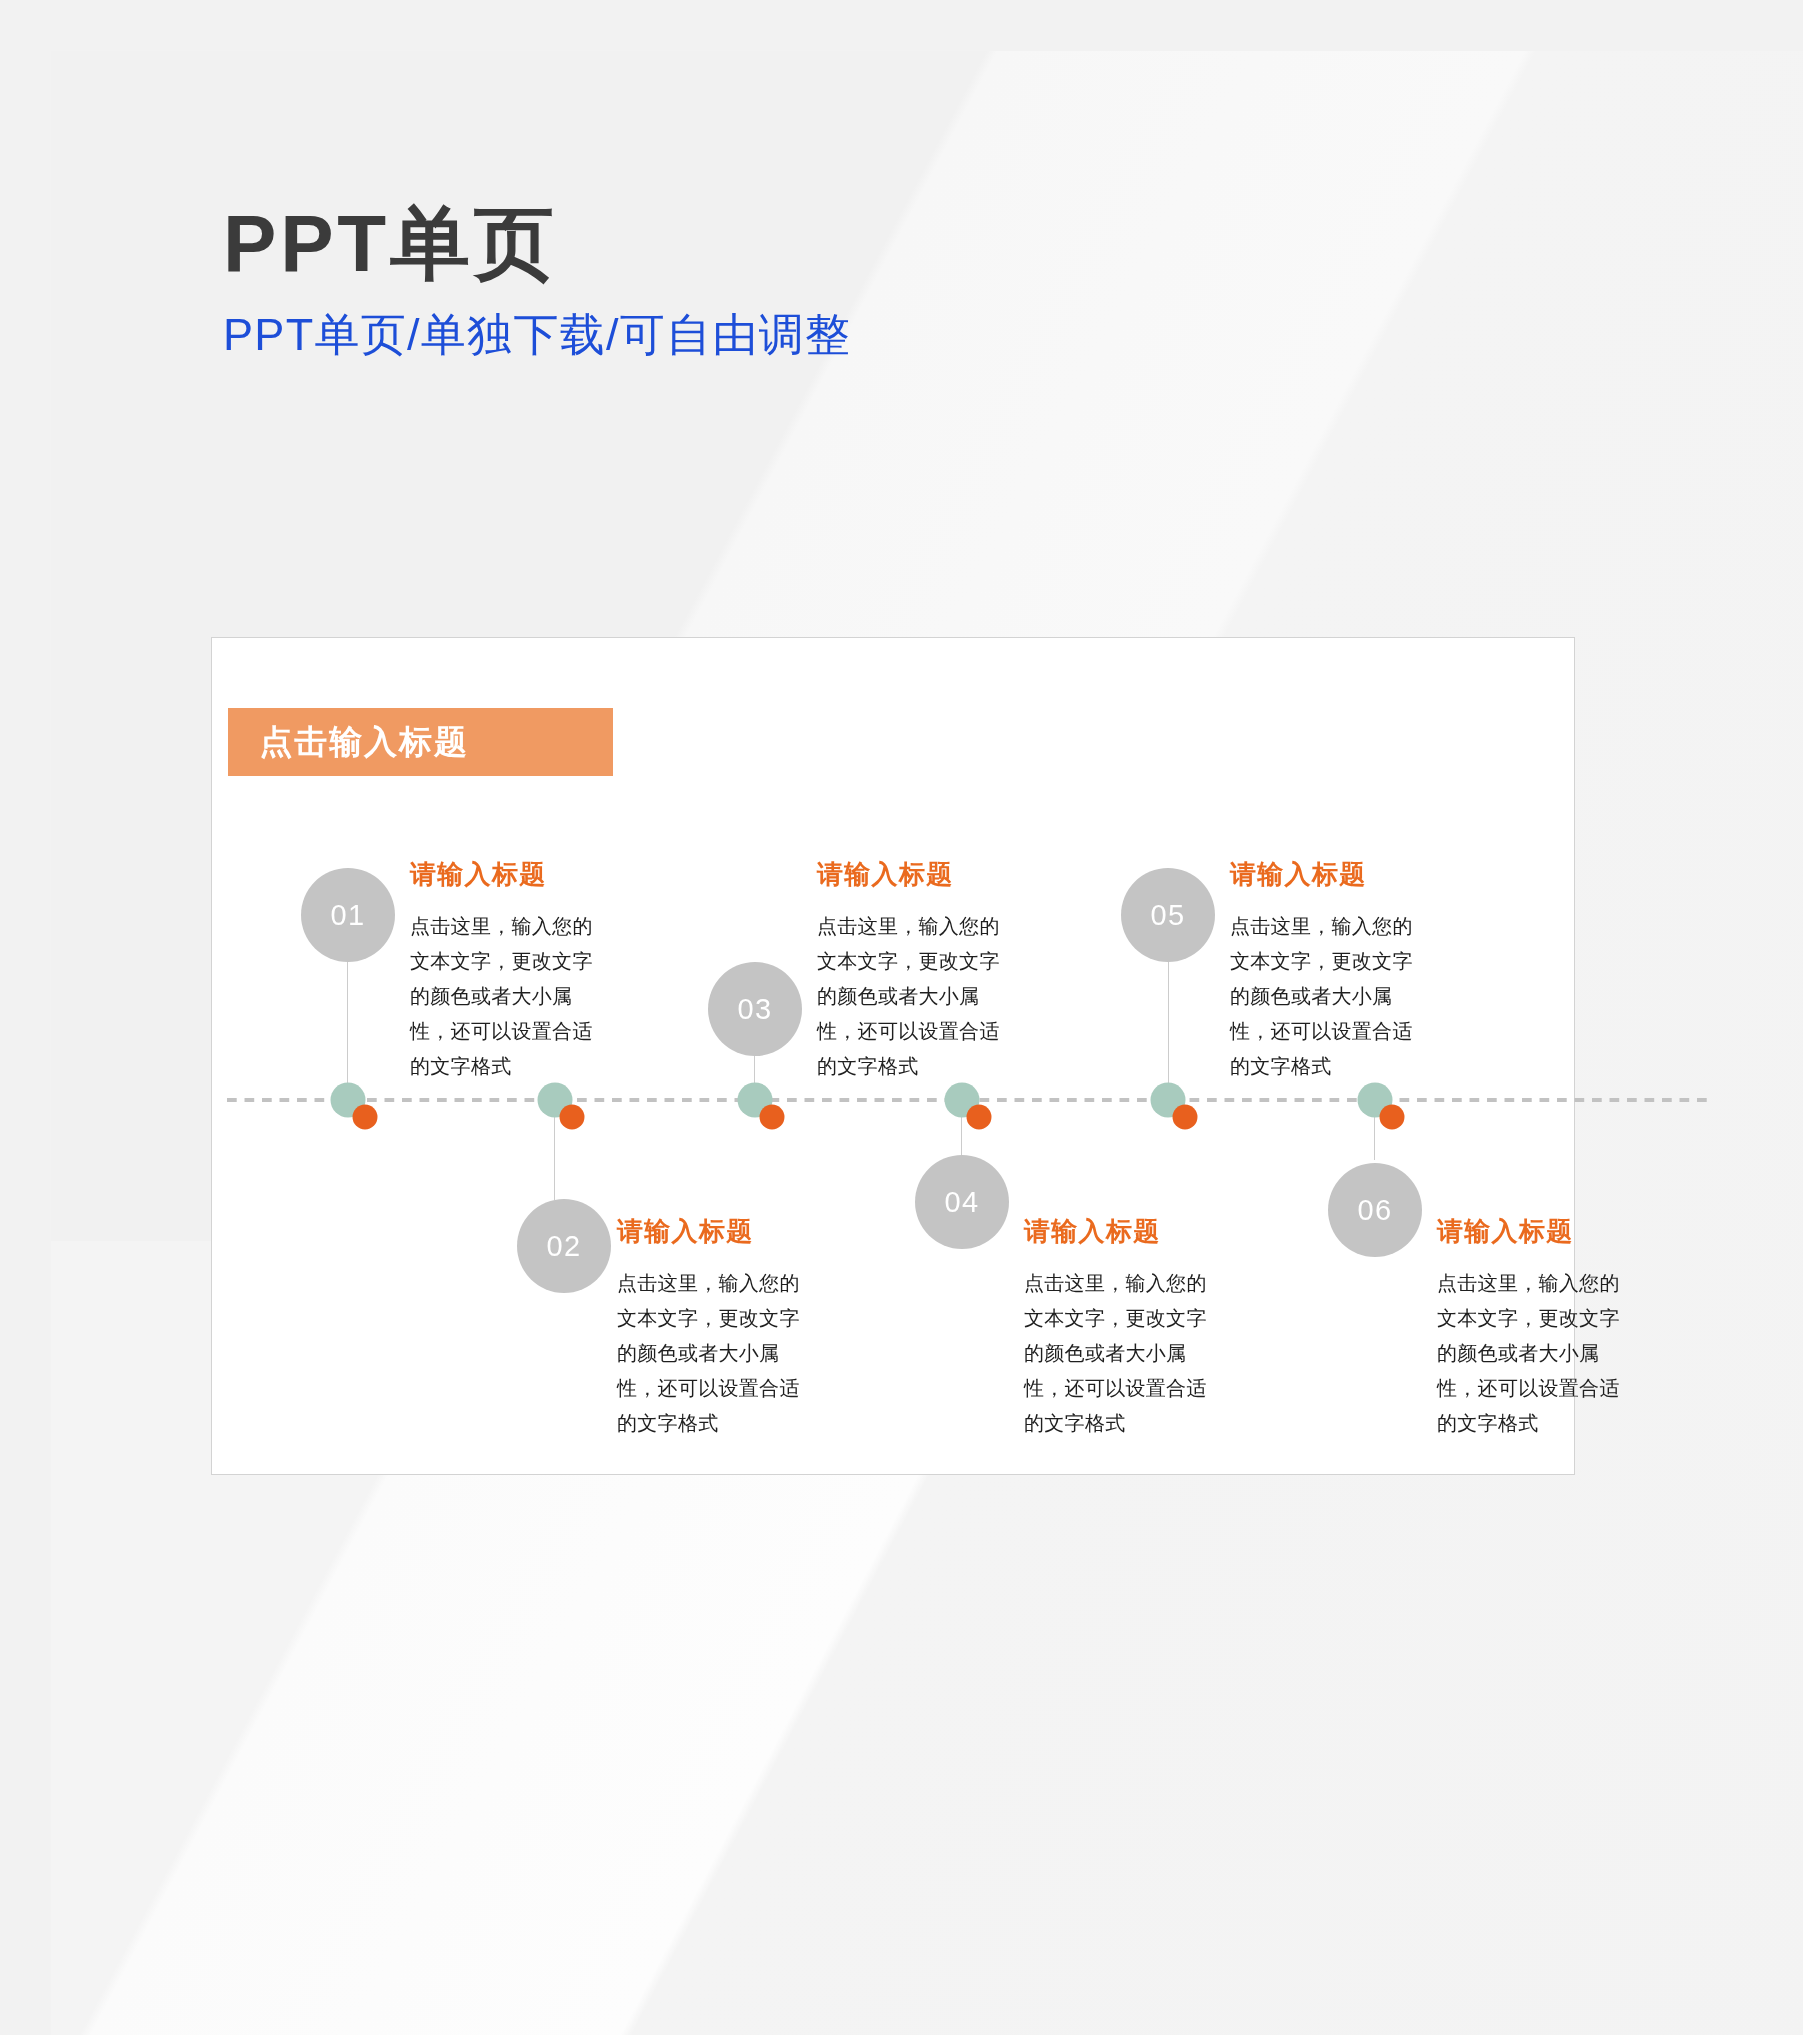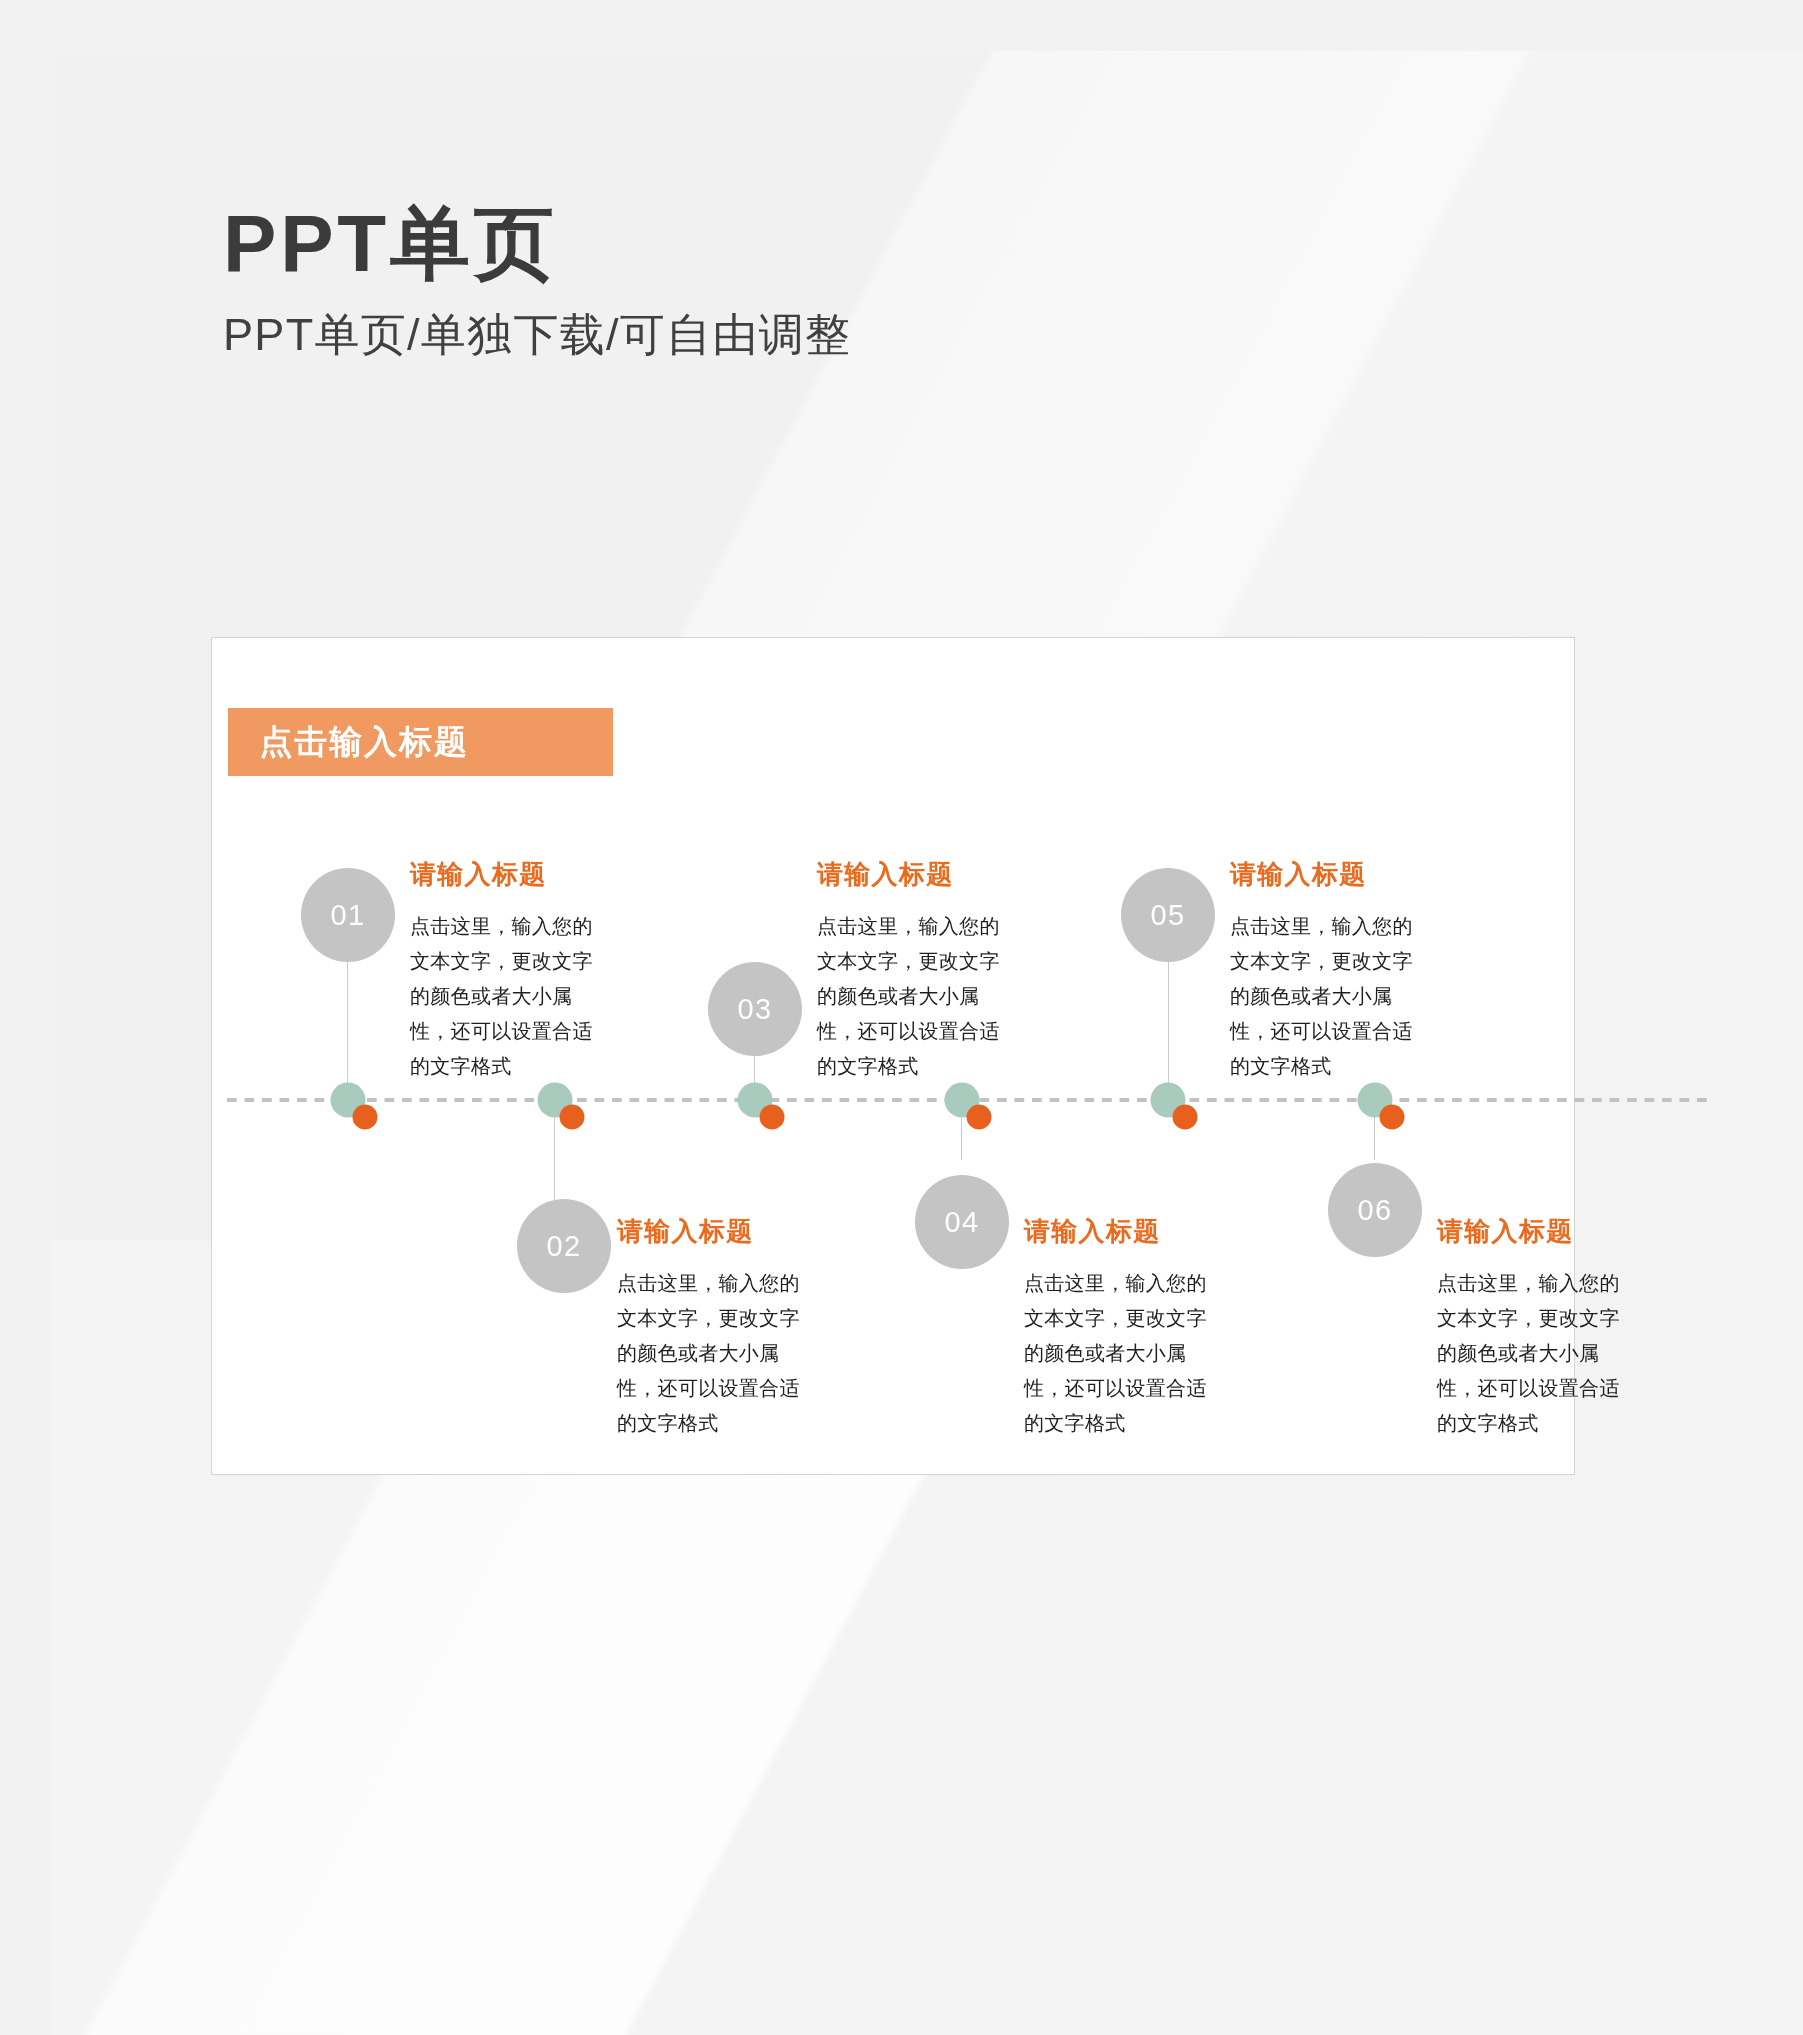--- a/index.html
+++ b/index.html
@@ -43,21 +43,21 @@
     font-weight:700;
     color:#3b3b3b;
     letter-spacing:3.8px;
     line-height:1.1;
     white-space:nowrap;
   }
   #page-subtitle {
     margin-top:16.3px;
     font-size:45px;
     font-weight:400;
-    color:#404040;
+    color:#1d4ed8;
     letter-spacing:1.3px;
     white-space:nowrap;
   }
 
   
   #slide-card {
     position:absolute;
     left:160px; top:586px;
     width:1364px; height:838px;
     background:#ffffff;
@@ -188,21 +188,21 @@
   <div class="stem" style="left:525px; top:401px; height:45px;"></div>
   <div class="num-circle" style="left:526px; top:307px;justify-content:center;">
     <span class="num">03</span>
   </div>
   <div class="item-text" style="left:571px; top:185px;">
     <div class="item-title">请输入标题</div>
     <div class="item-body">点击这里，输入您的文本文字，更改文字的颜色或者大小属性，还可以设置合适的文字格式</div>
   </div>
 
   <div class="stem" style="left:732px; top:445px; height:60px;"></div>
-  <div class="num-circle" style="left:733px; top:520px;">
+  <div class="num-circle" style="left:733px; top:500px;">
     <span class="num">04</span>
   </div>
   <div class="item-text" style="left:778px; top:542px;">
     <div class="item-title">请输入标题</div>
     <div class="item-body">点击这里，输入您的文本文字，更改文字的颜色或者大小属性，还可以设置合适的文字格式</div>
   </div>
 
   <div class="stem" style="left:939px; top:307px; height:139px;"></div>
   <div class="num-circle" style="left:939px; top:213px;">
     <span class="num">05</span>

